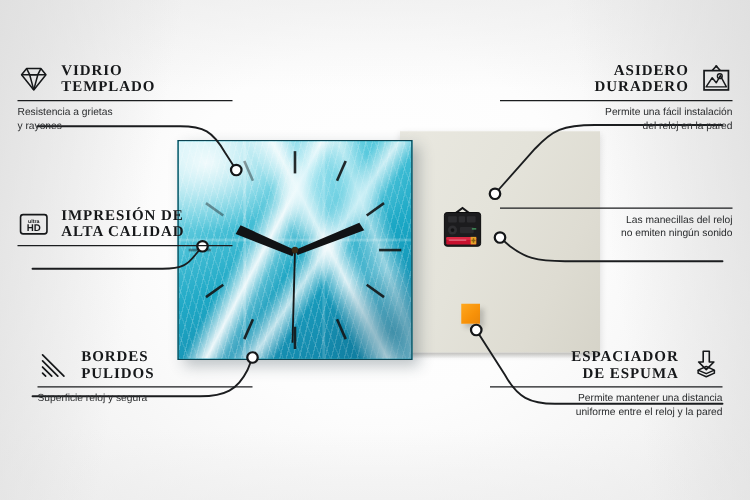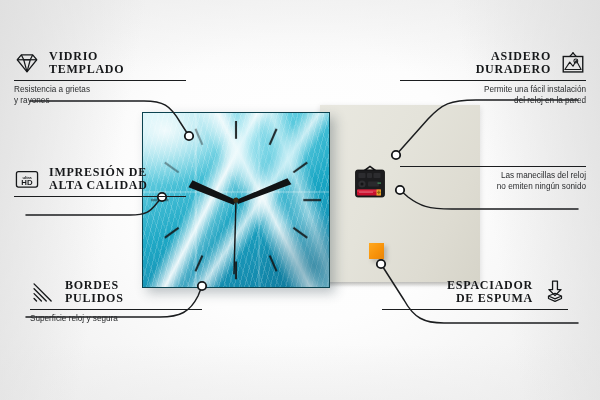--- a/index.html
+++ b/index.html
@@ -93,21 +93,21 @@
     height: 26px;
     display: block;
   }
 
   
   #feat-vidrio      { left: 14px;  top: 50px;  width: 172px; }
   #feat-impresion   { left: 14px;  top: 166px; width: 172px; }
   #feat-bordes      { left: 14px;  top: 279px; width: 172px; margin-left: 16px; }
   #feat-asidero     { right: 14px; top: 50px;  width: 186px; }
   #feat-mecanismo   { right: 14px; top: 163px; width: 186px; }
-  #feat-espaciador  { right: 32px; top: 279px; width: 186px; }
+  #feat-espaciador  { right: 22px; top: 279px; width: 186px; }
 
   
   #product {
     position: absolute;
     left: 0; top: 0;
     width: 600px; height: 400px;
     z-index: 4;
   }
 
   
@@ -392,15 +392,17 @@
         <path d="M13 2.5 H19 V13 H23.5 L16 20.5 L8.5 13 H13 Z" fill="none" stroke="#16181a" stroke-width="1.6" stroke-linejoin="round"></path>
         <path d="M8 21 L16 17.5 L24 21 L16 24.5 Z" fill="none" stroke="#16181a" stroke-width="1.5" stroke-linejoin="round"></path>
         <path d="M8 21 V24 L16 27.5 L24 24 V21" fill="none" stroke="#16181a" stroke-width="1.5" stroke-linejoin="round"></path>
       </svg>
       <div>
         <div class="feat-title">ESPACIADOR</div>
         <div class="feat-title">DE ESPUMA</div>
       </div>
     </div>
     <div class="feat-rule"></div>
+    <div class="feat-desc">Permite mantener una distancia
+uniforme entre el reloj y la pared</div>
   </div>
 
 </div>
 
 </body></html>

